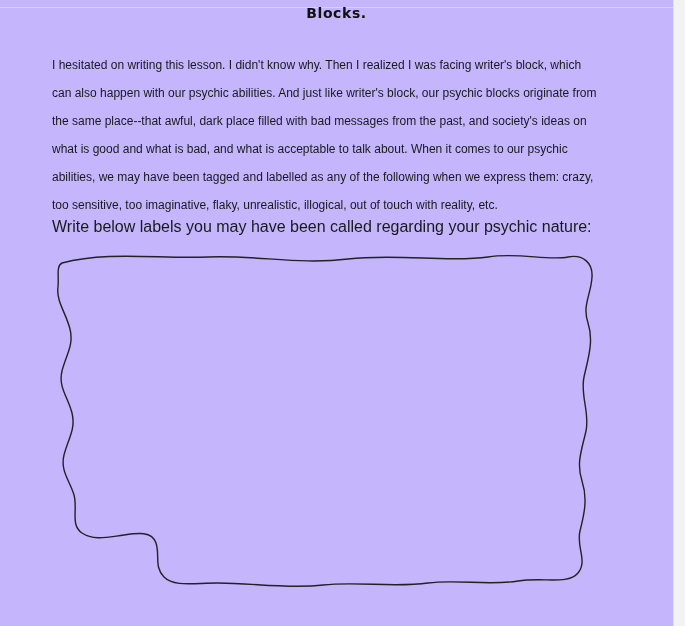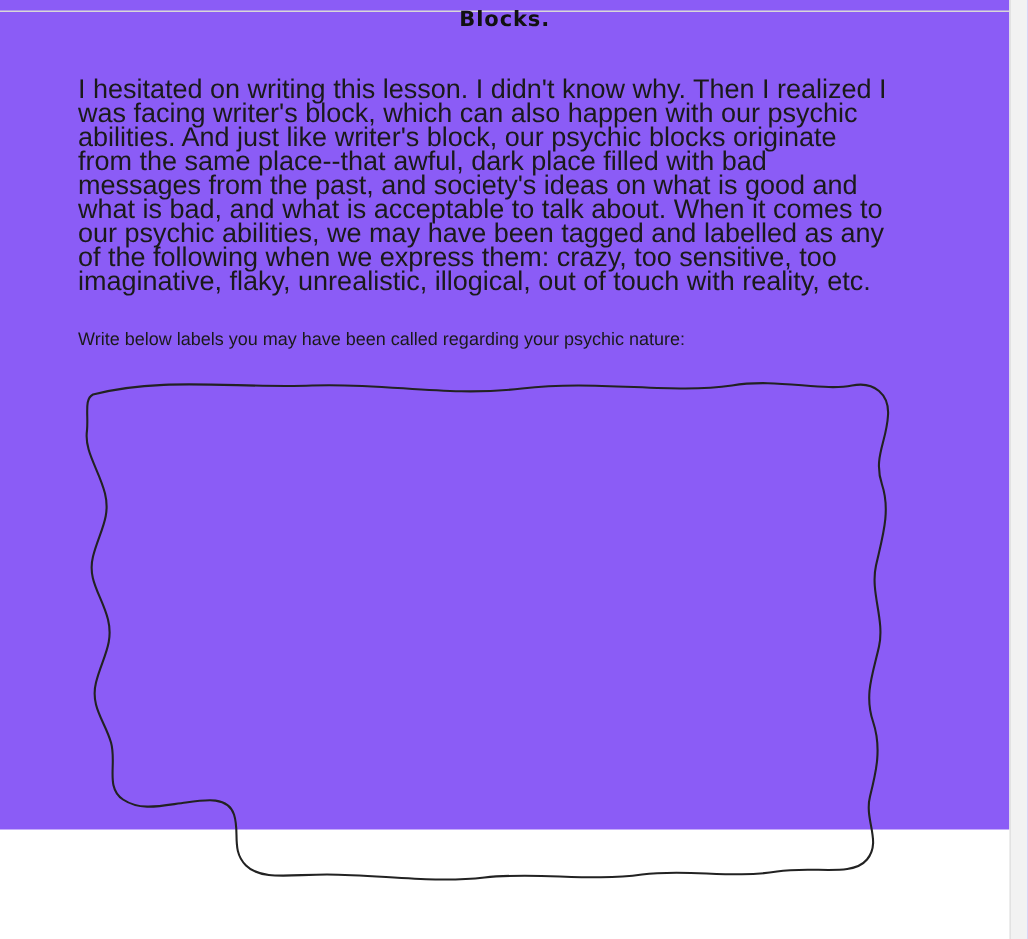--- a/index.html
+++ b/index.html
@@ -12,22 +12,22 @@
     background: #ffffff;
     font-family: "Liberation Sans", sans-serif;
     overflow: hidden;
     position: relative;
   }
   .page {
     position: absolute;
     left: 0;
     top: 0;
     width: 673px;
-    height: 553px;
-    background: #8b5cf6;
+    height: 626px;
+    background: #c4b5fd;
   }
   .right-gutter {
     position: absolute;
     right: 0;
     top: 0;
     width: 12px;
     height: 626px;
     background: #f2f2f2;
     border-left: 1px solid #e2e2e2;
     box-sizing: border-box;
@@ -50,31 +50,31 @@
     font-size: 14px;
     font-weight: 600;
     letter-spacing: 0.6px;
     color: #111111;
   }
   .body-text {
     position: absolute;
     left: 52px;
     top: 51px;
     width: 545px;
-    font-size: 18px;
-    line-height: 16px;
+    font-size: 12px;
+    line-height: 28px;
     color: #1a1a1a;
     text-align: left;
   }
   .prompt-text {
     position: absolute;
     left: 52px;
     top: 217px;
     width: 560px;
-    font-size: 12px;
+    font-size: 16px;
     line-height: 19px;
     color: #1a1a1a;
   }
   .blob-wrap {
     position: absolute;
     left: 48px;
     top: 243px;
     width: 580px;
     height: 370px;
   }

